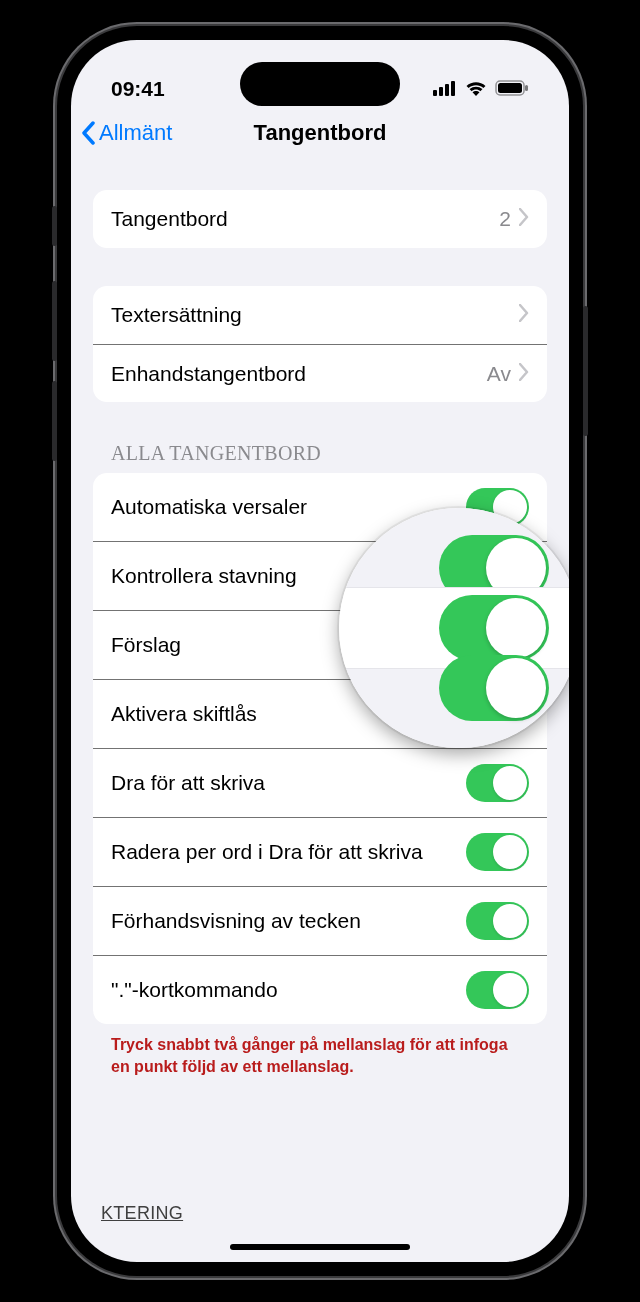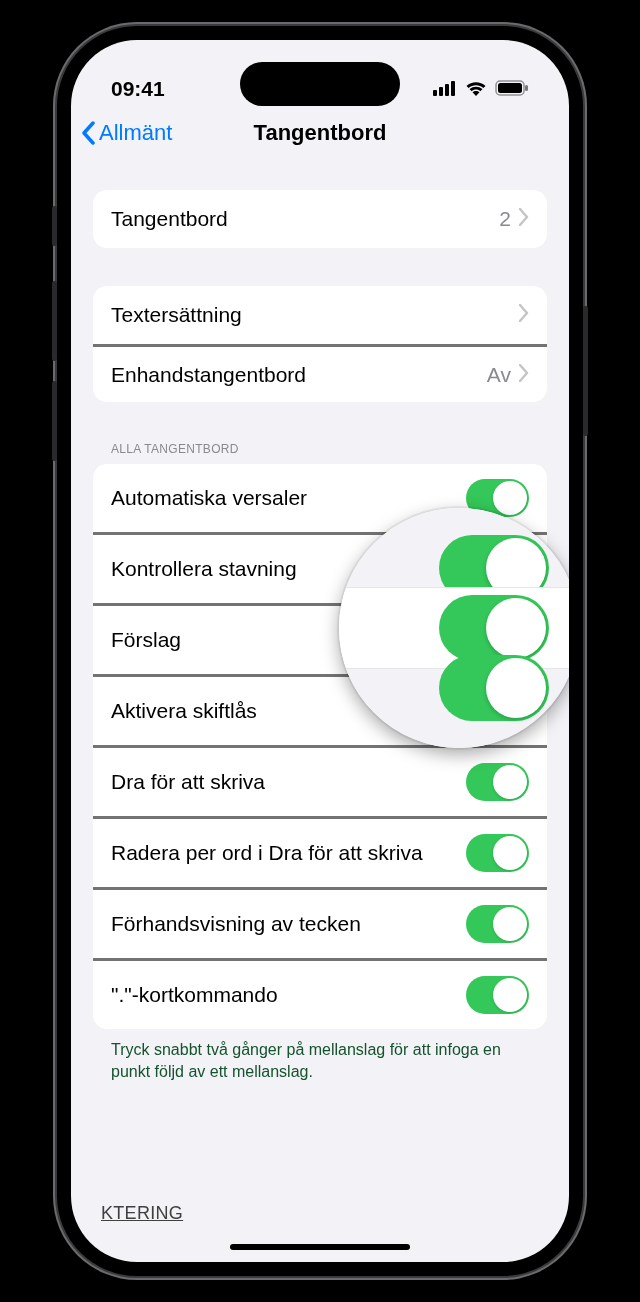--- a/index.html
+++ b/index.html
@@ -85,35 +85,36 @@
       padding: 0 22px;
     }
     .group {
       background: #fff;
       border-radius: 14px;
       margin-top: 38px;
       overflow: hidden;
     }
     .group:first-child { margin-top: 20px; }
     .group-header {
-      font-size: 12px;
+      font-size: 20px;
       color: #8a8a8e;
       padding: 0 18px 8px;
       text-transform: uppercase;
       margin-top: 40px;
       letter-spacing: 0.3px;
+      font-family: Liberation Serif, serif;
     }
     .group.after-header { margin-top: 0; }
     .row {
       display: flex;
       align-items: center;
       padding: 15px 18px;
       font-size: 21px;
       color: #000;
-      border-top: 3px solid #737373;
+      border-top: 1px solid #737373;
       min-height: 58px;
     }
     .row:first-child { border-top: none; }
     .row .label { flex: 1; }
     .row .value { color: #8a8a8e; margin-right: 8px; font-size: 21px; }
     .chev { color: #c5c5c9; }
     .toggle {
       width: 63px;
       height: 38px;
       background: #34c759;
@@ -127,23 +128,24 @@
       width: 34px;
       height: 34px;
       background: #fff;
       border-radius: 50%;
       top: 2px;
       right: 2px;
       box-shadow: 0 1px 3px rgba(0,0,0,.15);
     }
     .footer-text {
       font-size: 16px;
-      color: #14532d;
+      color: #b91c1c;
       padding: 10px 18px 0;
       line-height: 1.35;
+      font-weight: bold;
     }
     .home-ind {
       position: absolute;
       bottom: 12px;
       left: 50%;
       transform: translateX(-50%);
       width: 180px;
       height: 6px;
       background: #000;
       border-radius: 3px;

